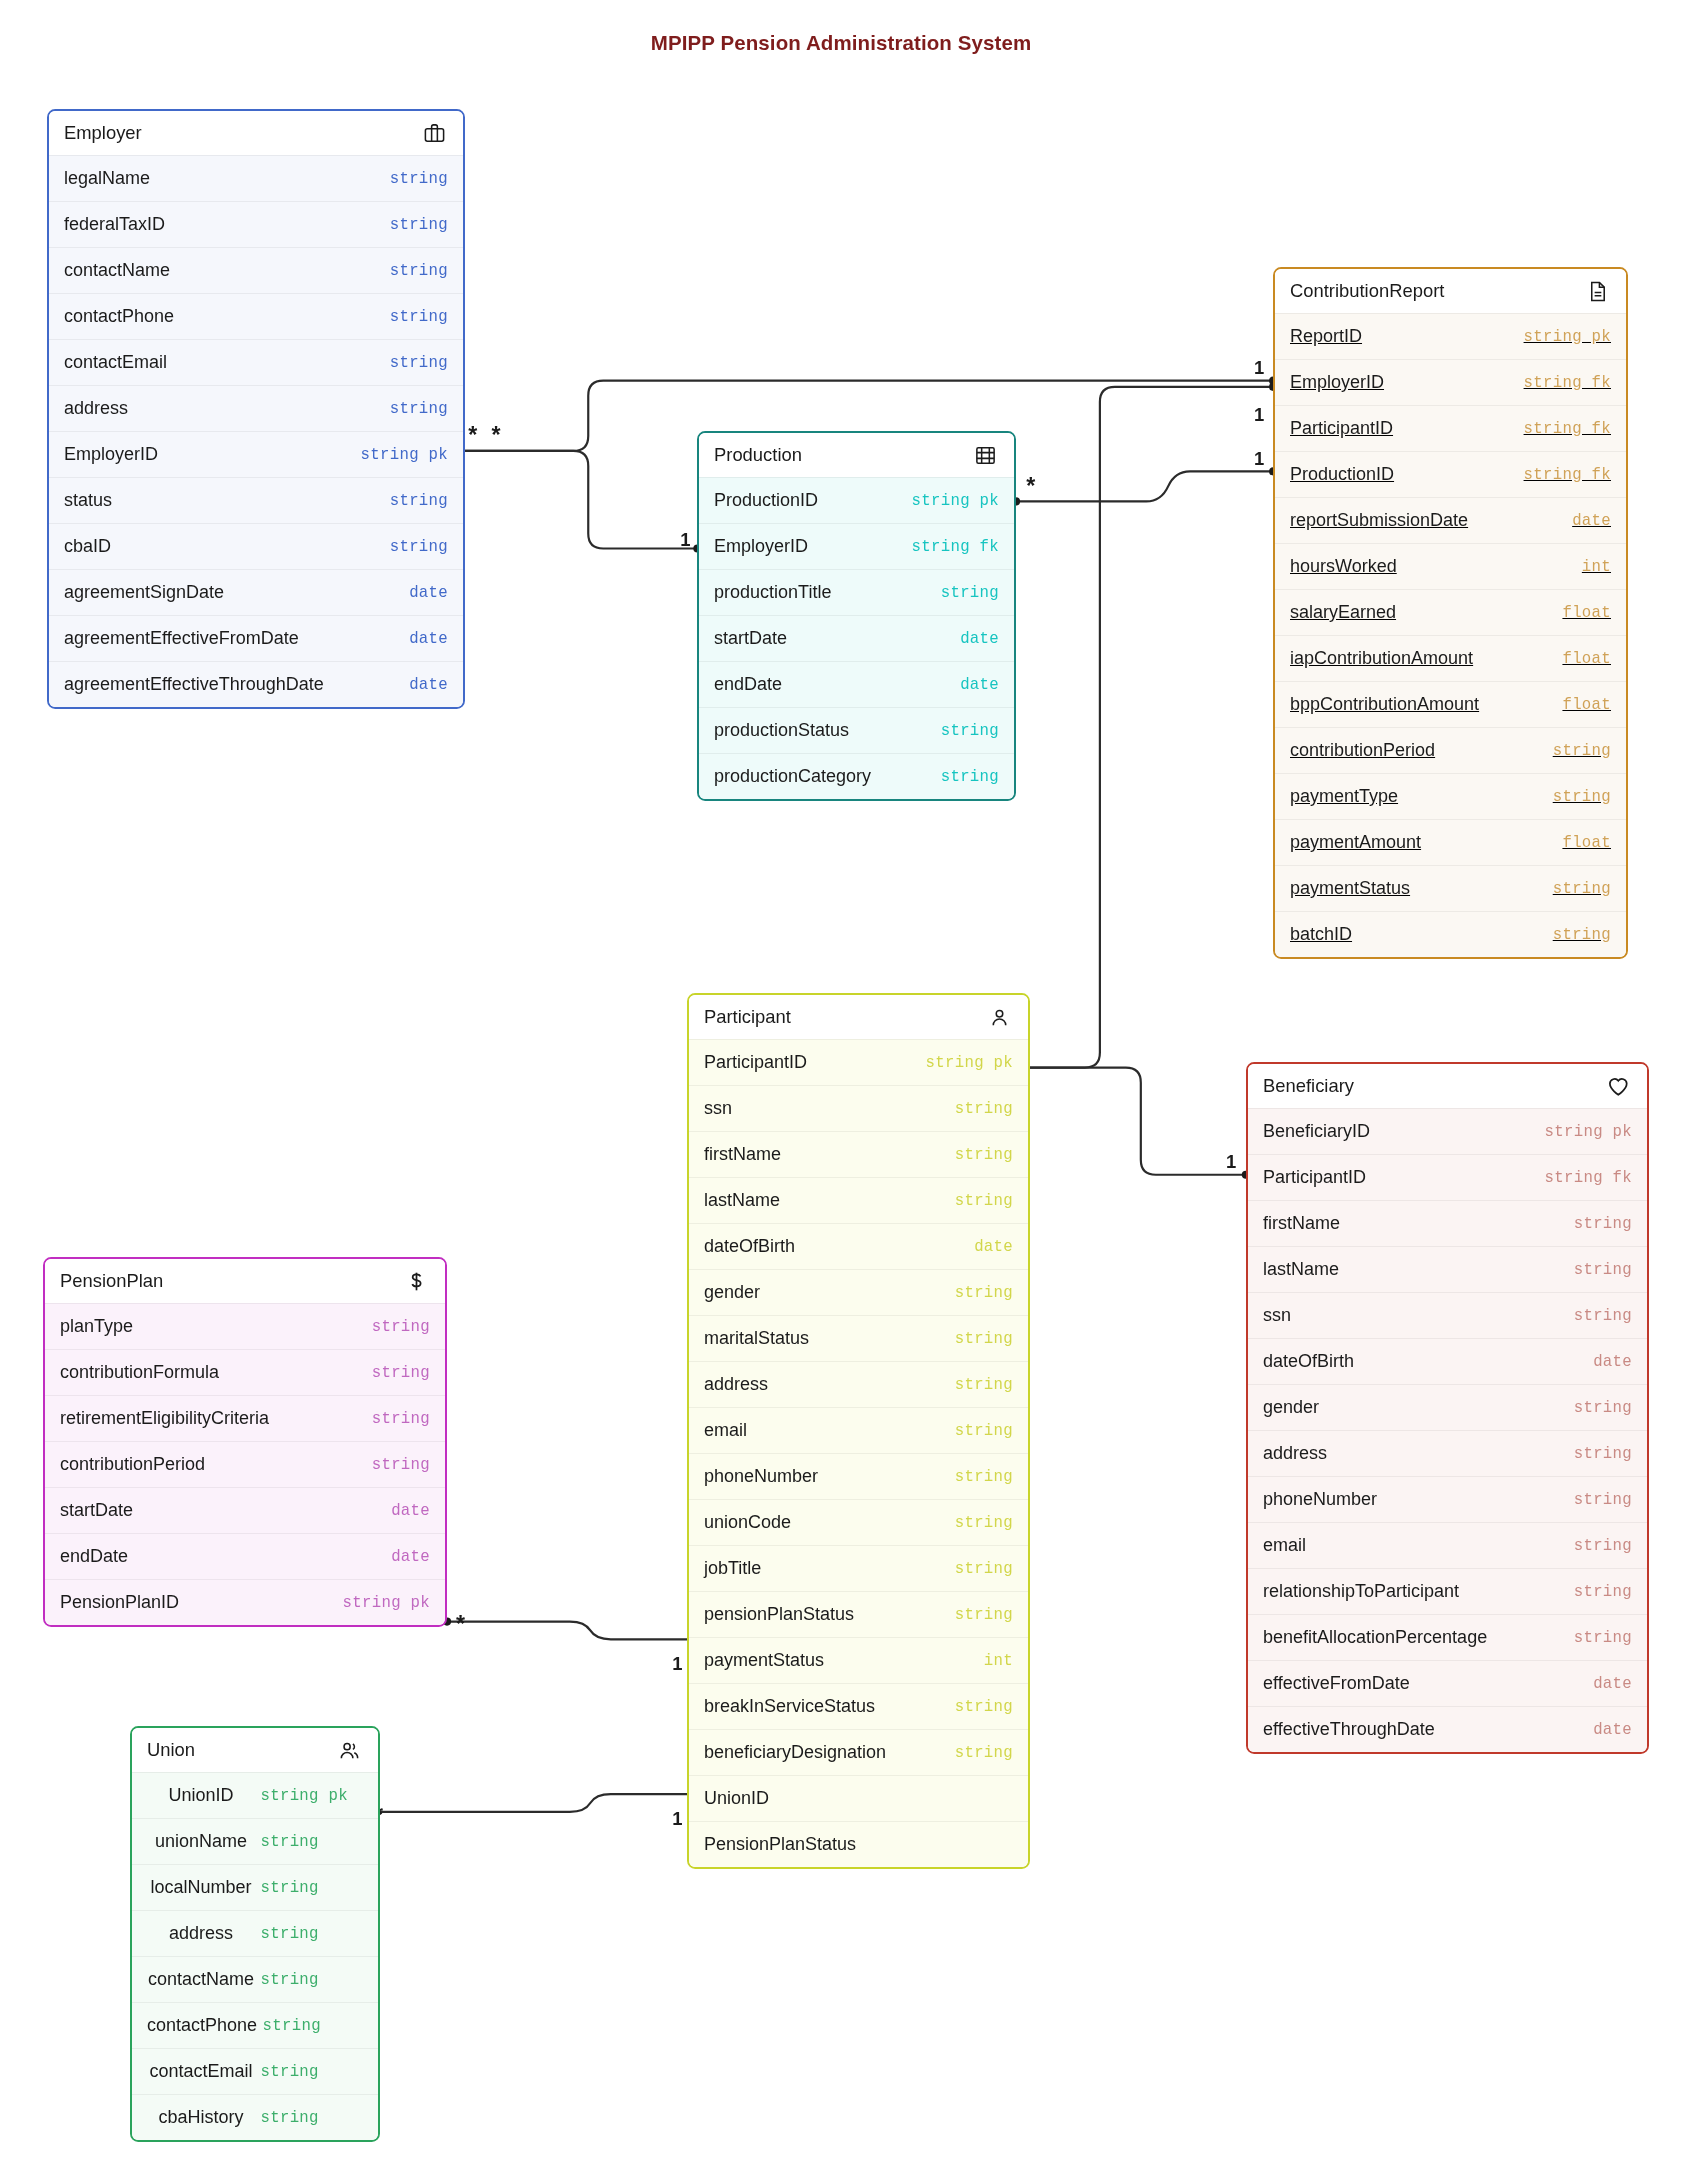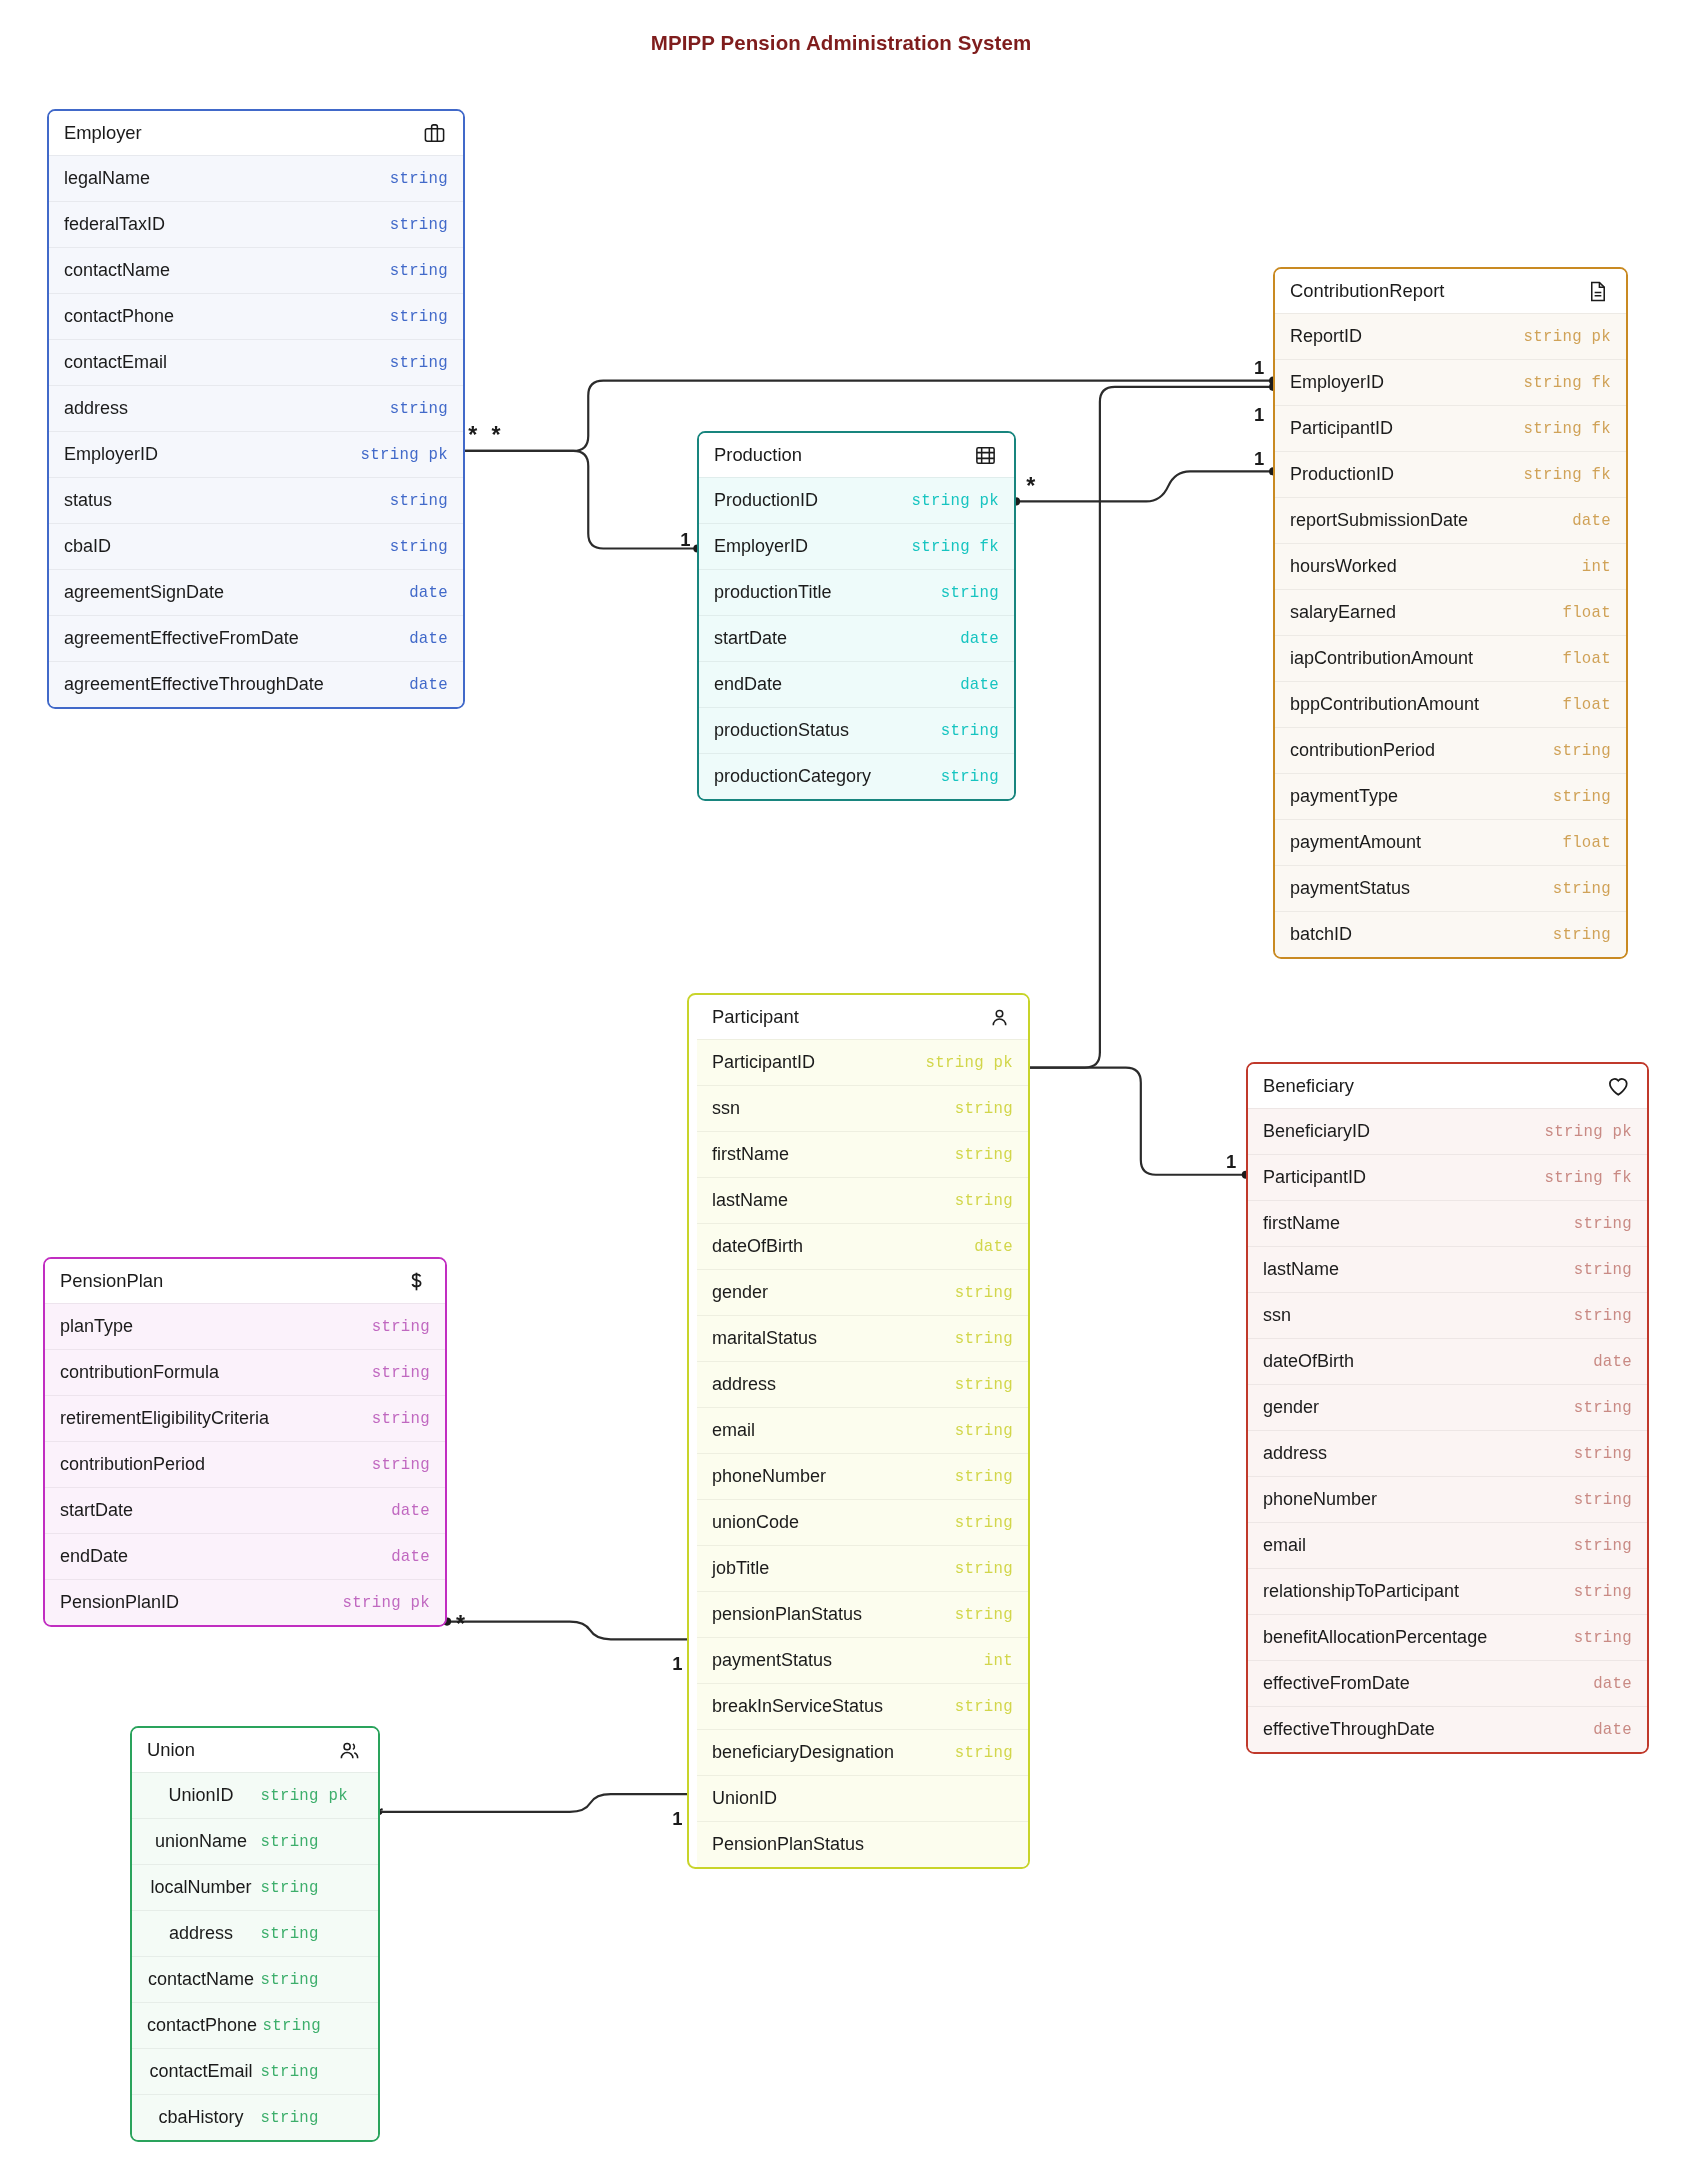--- a/index.html
+++ b/index.html
@@ -41,24 +41,24 @@
   
   .e-employer{border-color:#4169c9;}
   .e-employer .attr{background:#f5f7fc;}
   .e-employer .attr .ty{color:#4169c9;}
 
   .e-production{border-color:#18857e;}
   .e-production .attr{background:#eefbfa;}
   .e-production .attr .ty{color:#16c4c0;}
 
   .e-contribution{border-color:#c98a22;}
-  .e-contribution .attr{background:#fbf8f3;}
+  .e-contribution .attr{background:#fbf8f3;text-decoration:underline;}
   .e-contribution .attr .ty{color:#d0a257;}
 
-  .e-participant{border-color:#c8d42a;padding-left:8px;}
+  .e-participant{border-color:#c8d42a;}
   .e-participant .attr{background:#fcfdee;}
   .e-participant .attr .ty{color:#d2d64a;}
 
   .e-beneficiary{border-color:#c0392b;}
   .e-beneficiary .attr{background:#fbf4f3;}
   .e-beneficiary .attr .ty{color:#c98a84;}
 
   .e-pensionplan{border-color:#c12ec1;}
   .e-pensionplan .attr{background:#fbf2fb;}
   .e-pensionplan .attr .ty{color:#c068c0;}

